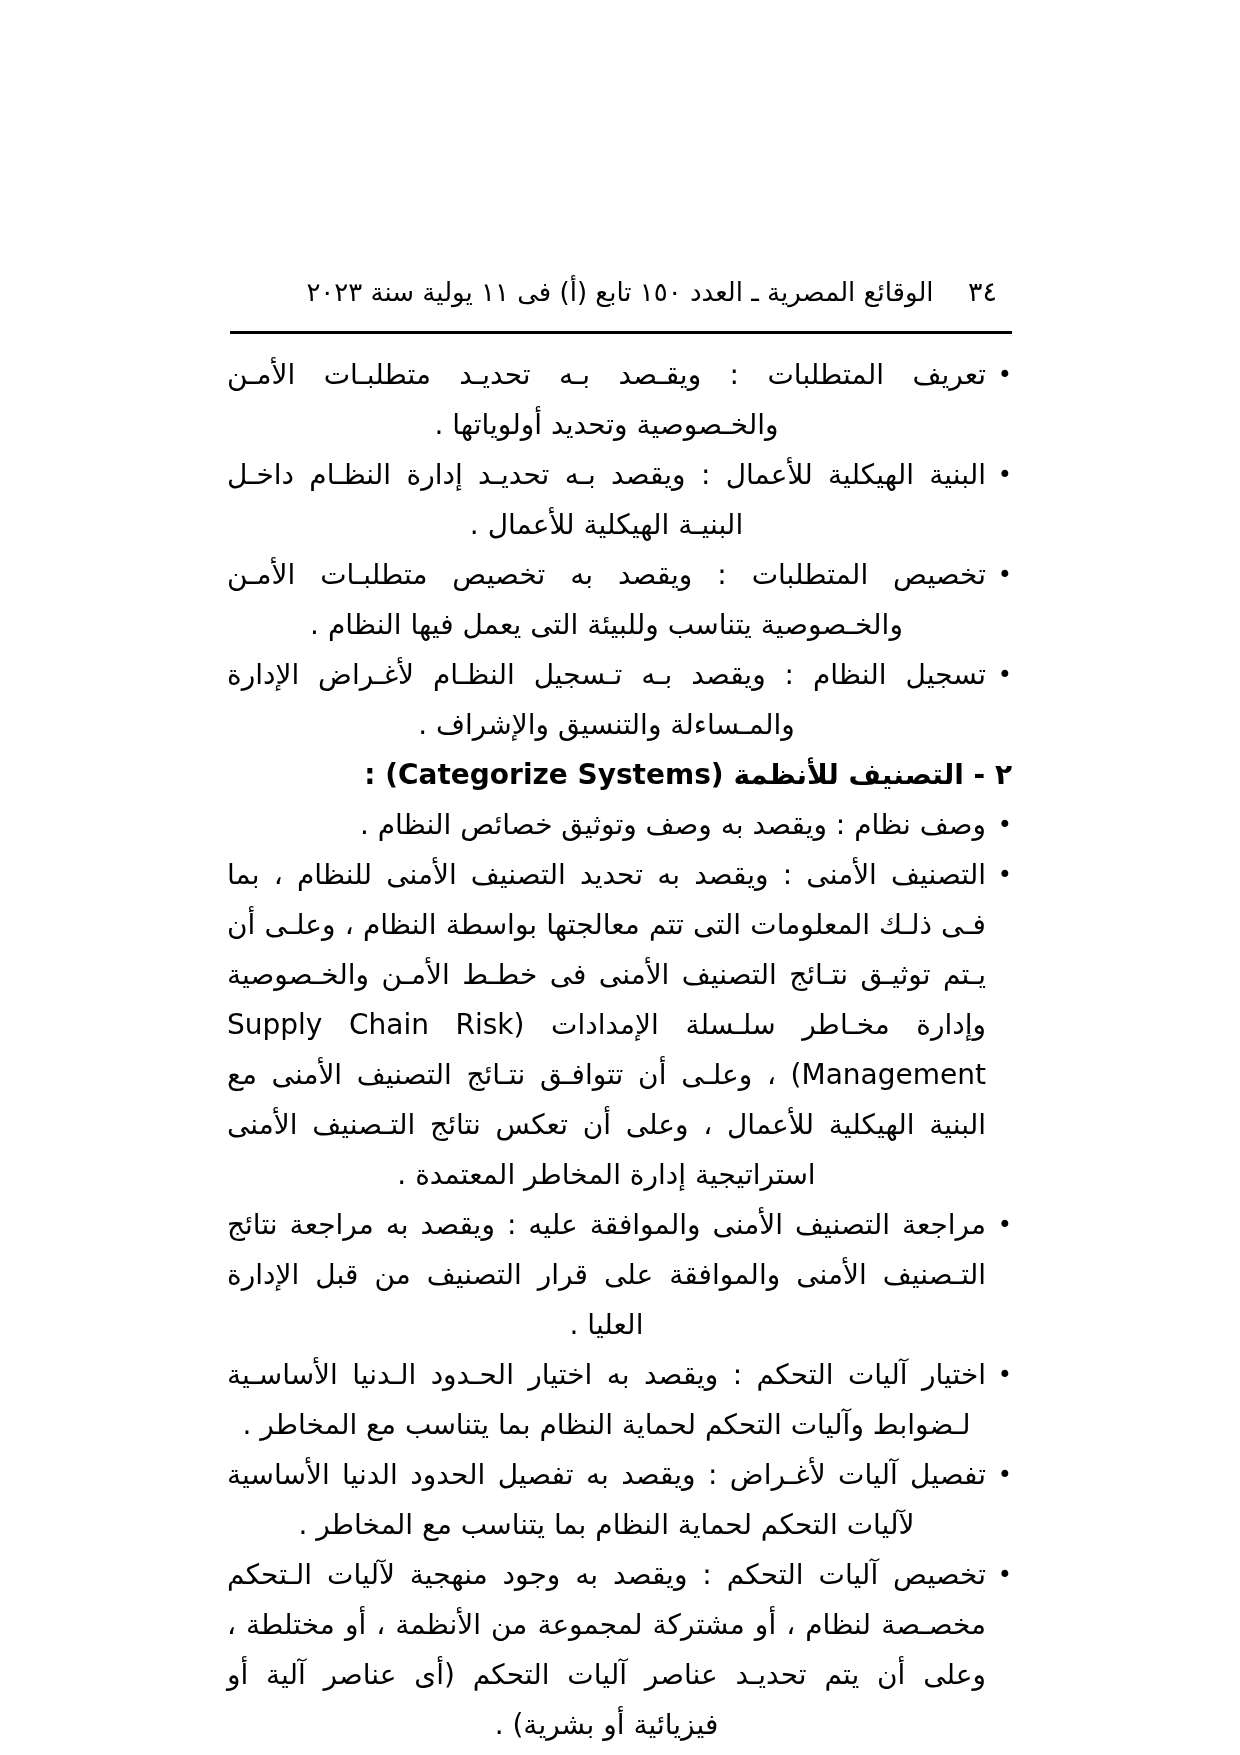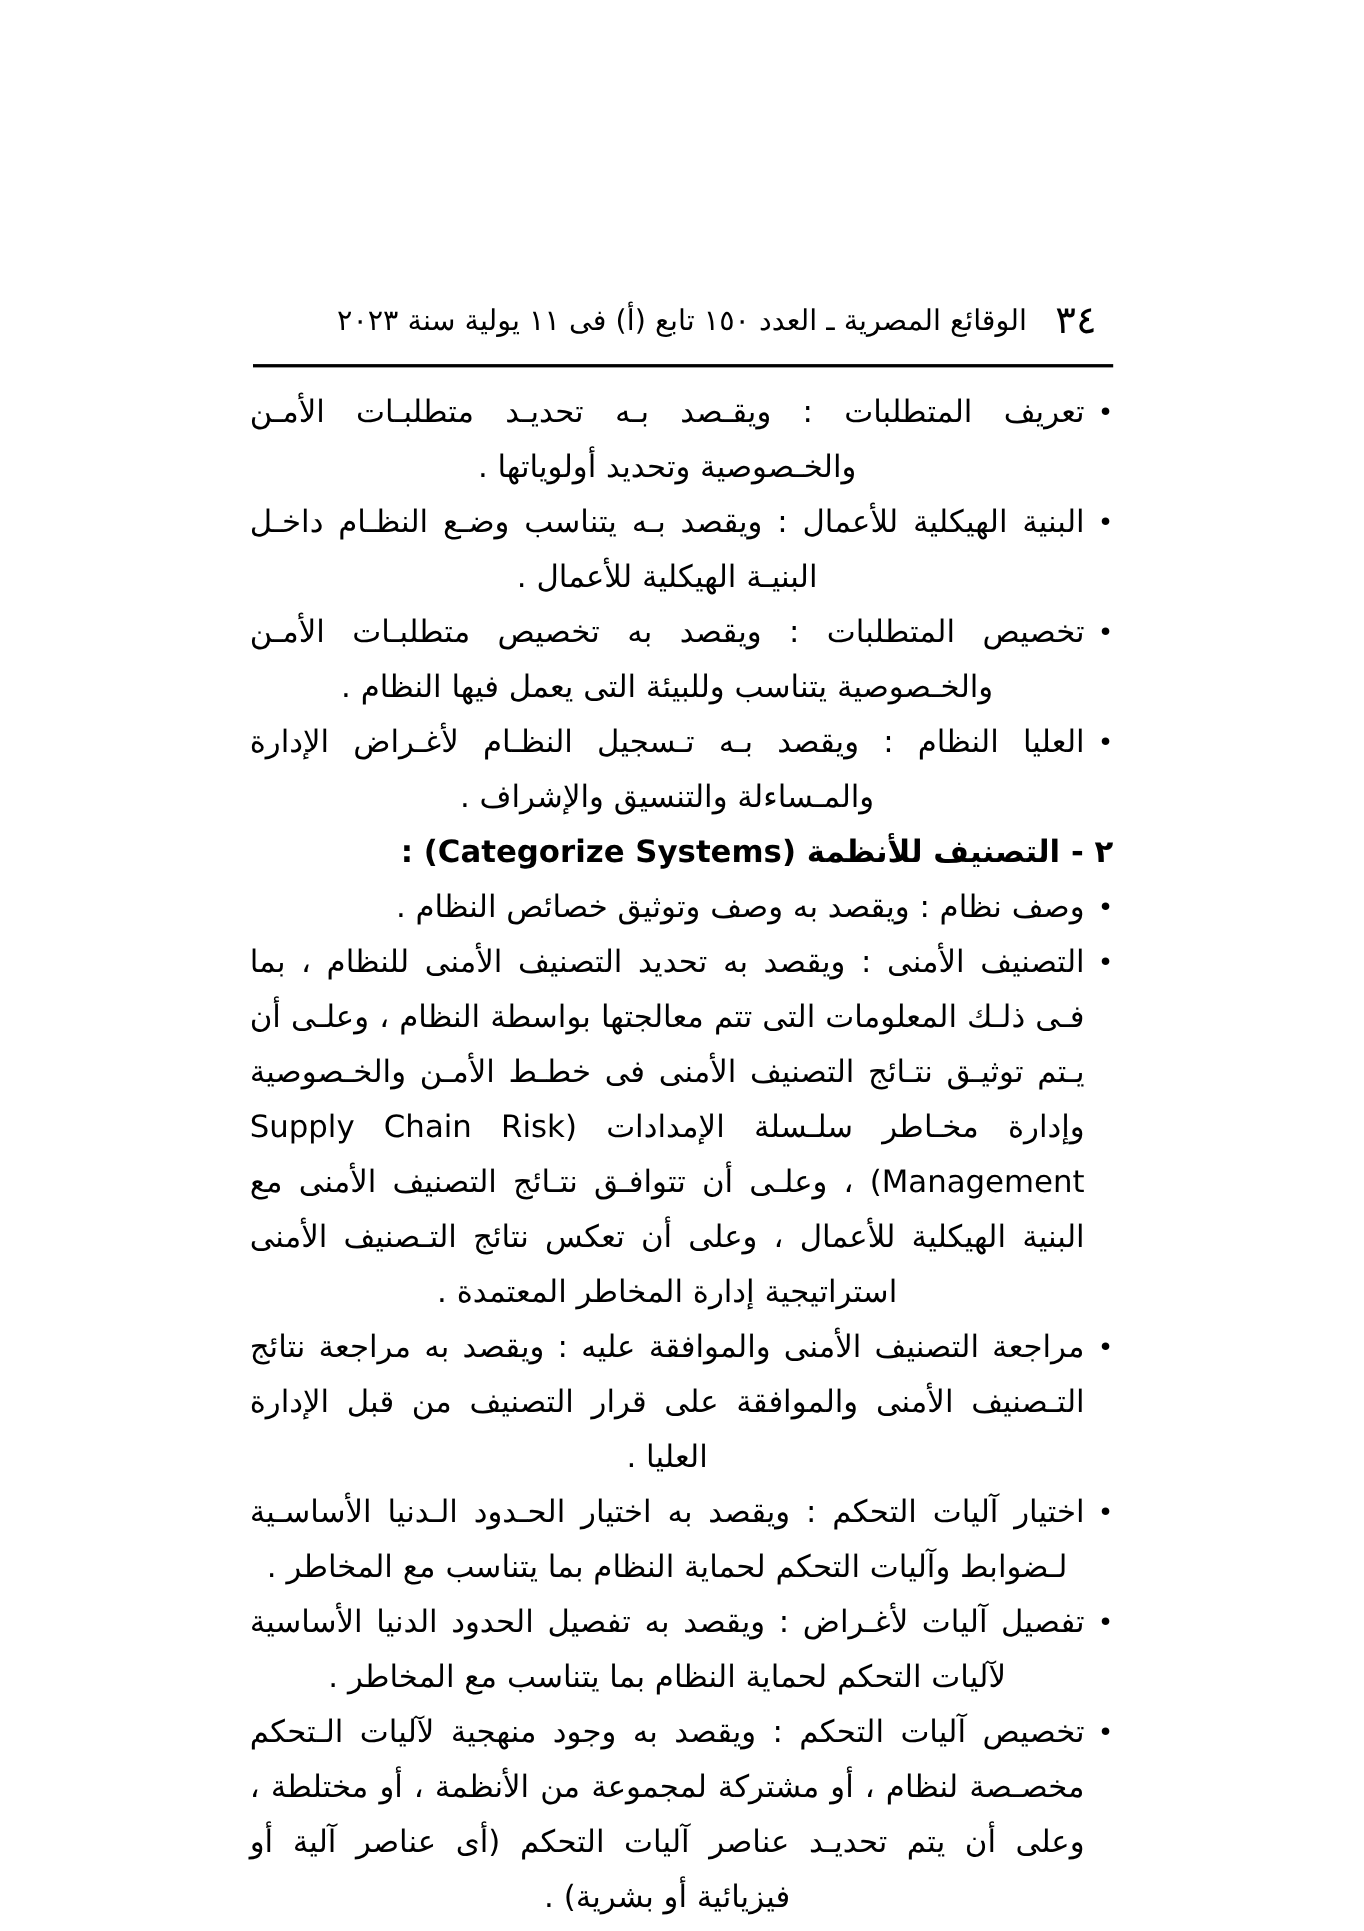--- a/index.html
+++ b/index.html
@@ -27,21 +27,21 @@
   .header-title {
     text-align: center;
     font-size: 26px;
     line-height: 48px;
     white-space: nowrap;
   }
   .page-number {
     position: absolute;
     top: 0;
     right: 16px;
-    font-size: 35px;
+    font-size: 27px;
     line-height: 48px;
   }
   .header-rule {
     position: absolute;
     top: 331px;
     right: 228px;
     left: 230px;
     height: 3px;
     background: #000000;
   }
@@ -91,29 +91,29 @@
 
   <div class="header-rule"></div>
 
   <div class="content">
       <div class="item bullet">
         <span class="dot">•</span>
         <div class="txt multi">تعريف المتطلبات : ويقـصد بـه تحديـد متطلبـات الأمـن والخـصوصية وتحديد أولوياتها .</div>
       </div>
       <div class="item bullet">
         <span class="dot">•</span>
-        <div class="txt multi">البنية الهيكلية للأعمال : ويقصد بـه يتناسب وضـع النظـام داخـل البنيـة الهيكلية للأعمال .</div>
+        <div class="txt multi">البنية الهيكلية للأعمال : ويقصد بـه تحديـد إدارة النظـام داخـل البنيـة الهيكلية للأعمال .</div>
       </div>
       <div class="item bullet">
         <span class="dot">•</span>
         <div class="txt multi">تخصيص المتطلبات : ويقصد به تخصيص متطلبـات الأمـن والخـصوصية يتناسب وللبيئة التى يعمل فيها النظام .</div>
       </div>
       <div class="item bullet">
         <span class="dot">•</span>
-        <div class="txt multi">العليا النظام : ويقصد بـه تـسجيل النظـام لأغـراض الإدارة والمـساءلة والتنسيق والإشراف .</div>
+        <div class="txt multi">تسجيل النظام : ويقصد بـه تـسجيل النظـام لأغـراض الإدارة والمـساءلة والتنسيق والإشراف .</div>
       </div>
       <div class="item heading">
         <div class="txt">٢ - التصنيف للأنظمة (Categorize Systems) :</div>
       </div>
       <div class="item bullet">
         <span class="dot">•</span>
         <div class="txt single">وصف نظام : ويقصد به وصف وتوثيق خصائص النظام .</div>
       </div>
       <div class="item bullet">
         <span class="dot">•</span>

